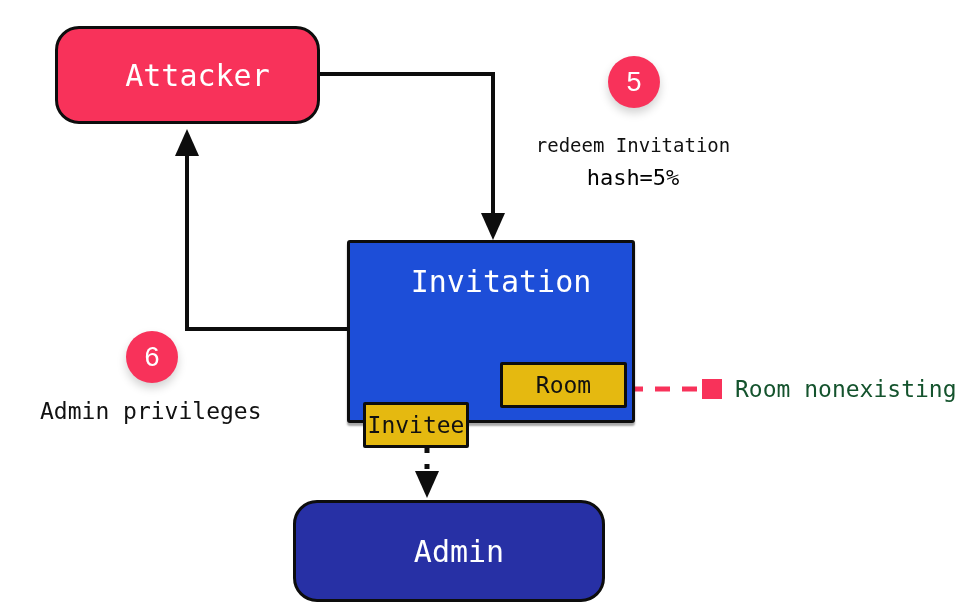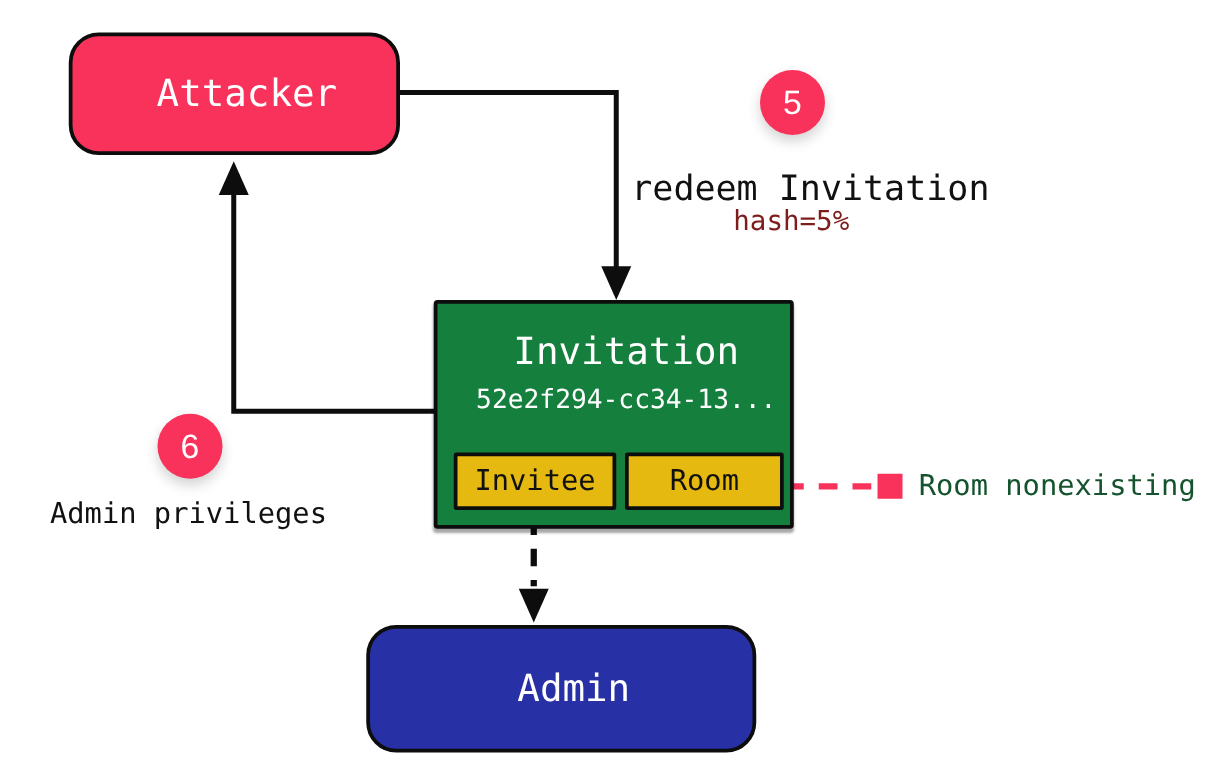--- a/index.html
+++ b/index.html
@@ -37,21 +37,21 @@
   .node-admin {
     left: 293px; top: 500px;
     width: 312px; height: 102px;
     background: #2730A5;
     border-radius: 24px;
     font-size: 30px;
   }
   .node-invitation {
     left: 347px; top: 240px;
     width: 288px; height: 183px;
-    background: #15803d;
+    background: #1d4ed8;
     border-radius: 3px;
     flex-direction: column;
     justify-content: flex-start;
     padding-top: 22px;
     box-shadow: 0 3px 2px rgba(0,0,0,0.35);
   }
   .invitation-title { font-size: 30px; line-height: 1.1; }
   .invitation-subtitle { font-size: 21px; margin-top: 9px; white-space: nowrap; }
   .invitation-fields {
     position: absolute;
@@ -64,21 +64,21 @@
     height: 46px;
     border: 3px solid #0d0d0d;
     border-radius: 2px;
     background: #E5B910;
     color: #111111;
     font-size: 23px;
     display: flex;
     align-items: center;
     justify-content: center;
   }
-  .field-invitee { left: 13px; width: 130px; }
+  .field-invitee { left: 13px; width: 106px; margin-top: 40px; }
   .field-room { left: 150px; width: 127px; }
   .badge {
     position: absolute;
     width: 52px; height: 52px;
     border-radius: 50%;
     background: #F8325A;
     color: #ffffff;
     font-family: "Liberation Sans", sans-serif;
     font-size: 27px;
     display: flex;
@@ -87,22 +87,22 @@
     box-shadow: 0 5px 10px rgba(0,0,0,0.18);
   }
   .badge-5 { left: 608px; top: 56px; }
   .badge-6 { left: 126px; top: 331px; }
   .annotation {
     position: absolute;
     font-size: 23px;
     color: #111111;
     white-space: nowrap;
   }
-  .annotation-redeem { left: 505px; top: 134px; width: 256px; text-align: center; font-size: 28px; }
-  .annotation-hash   { left: 505px; top: 165px; width: 256px; text-align: center; font-size: 22px; color: #7f1d1d; }
+  .annotation-redeem { left: 505px; top: 134px; width: 256px; text-align: center; font-size: 19px; }
+  .annotation-hash   { left: 505px; top: 165px; width: 256px; text-align: center; font-size: 22px; color: #000000; }
   .annotation-admin-priv { left: 40px; top: 398px; }
   .annotation-room-note  { left: 735px; top: 376px; color: #14532d; }
 </style>
 </head>
 <body>
 
 <div class="canvas">
 
   <svg class="connector-layer" viewBox="0 0 969 614" xmlns="http://www.w3.org/2000/svg">
 
@@ -125,21 +125,20 @@
   </div>
 
   <div class="badge badge-5">
     <span>5</span>
   </div>
   <div class="annotation annotation-redeem">redeem Invitation</div>
   <div class="annotation annotation-hash">hash=5%</div>
 
   <div class="node node-invitation">
     <span class="invitation-title">Invitation</span>
-    <span class="invitation-subtitle">52e2f294-cc34-13...</span>
     <div class="invitation-fields">
       <div class="field field-invitee">
         <span>Invitee</span>
       </div>
       <div class="field field-room">
         <span>Room</span>
       </div>
     </div>
   </div>
 

